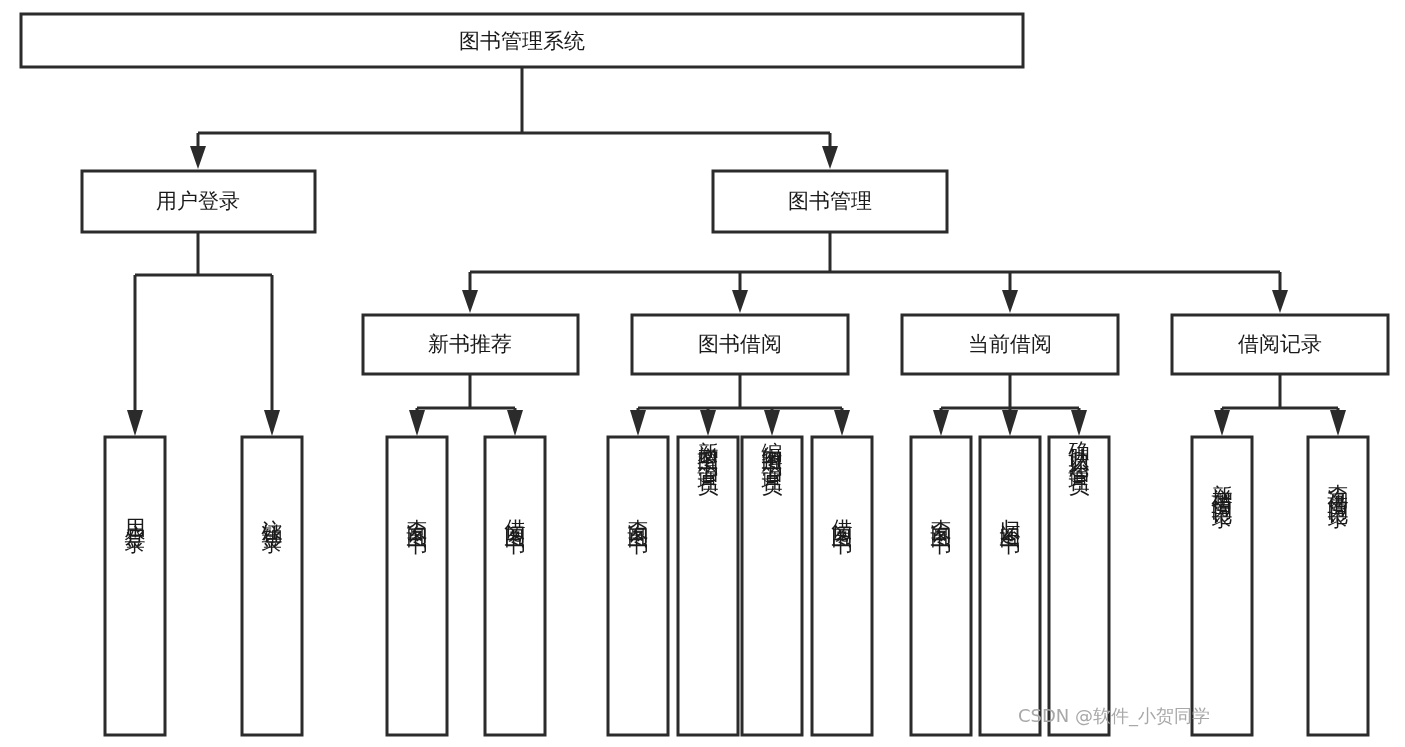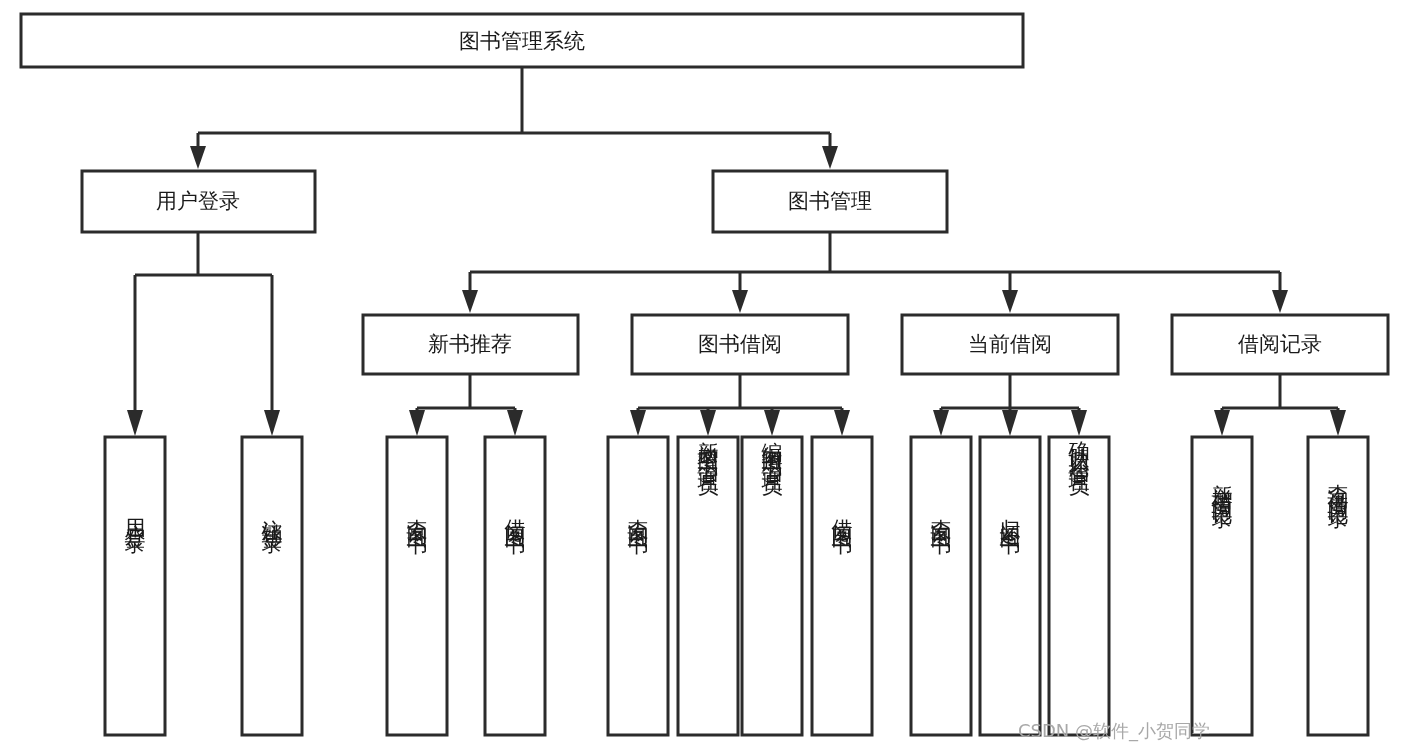--- a/index.html
+++ b/index.html
@@ -52,21 +52,21 @@
     font-size: 21px;
     fill: #1a1a1a;
     writing-mode: vertical-rl;
     text-orientation: upright;
     text-anchor: middle;
     letter-spacing: 5px;
   }
   .watermark-text {
     position: absolute;
     right: 8px;
-    bottom: 4px;
+    bottom: 19px;
     font-family: "DejaVu Sans", "Liberation Sans", sans-serif;
     font-size: 18px;
     color: #a8a8a8;
     white-space: nowrap;
     user-select: none;
   }
 </style>
 </head>
 <body>
 

